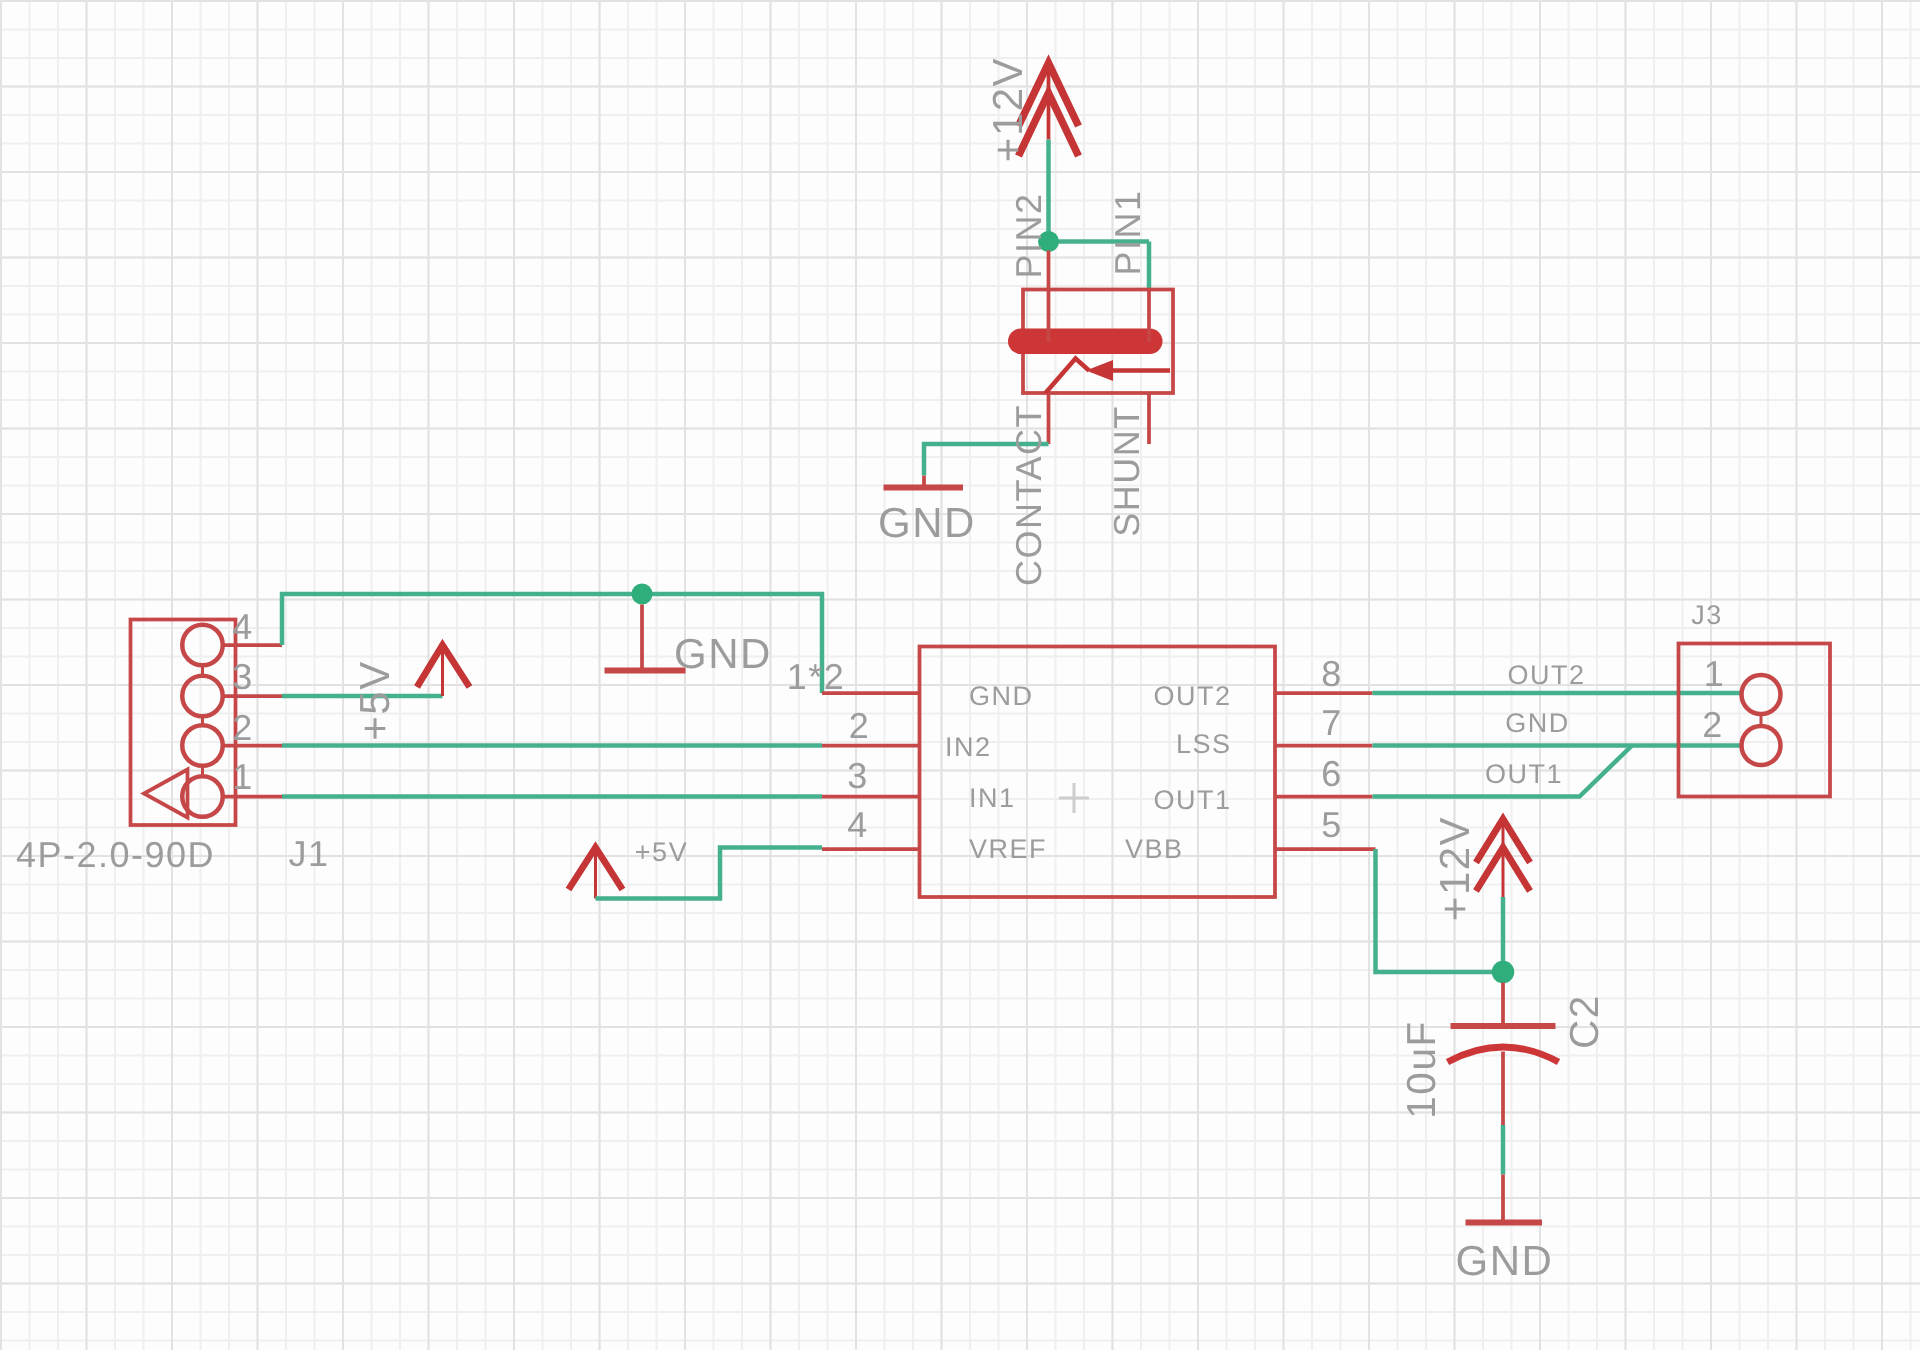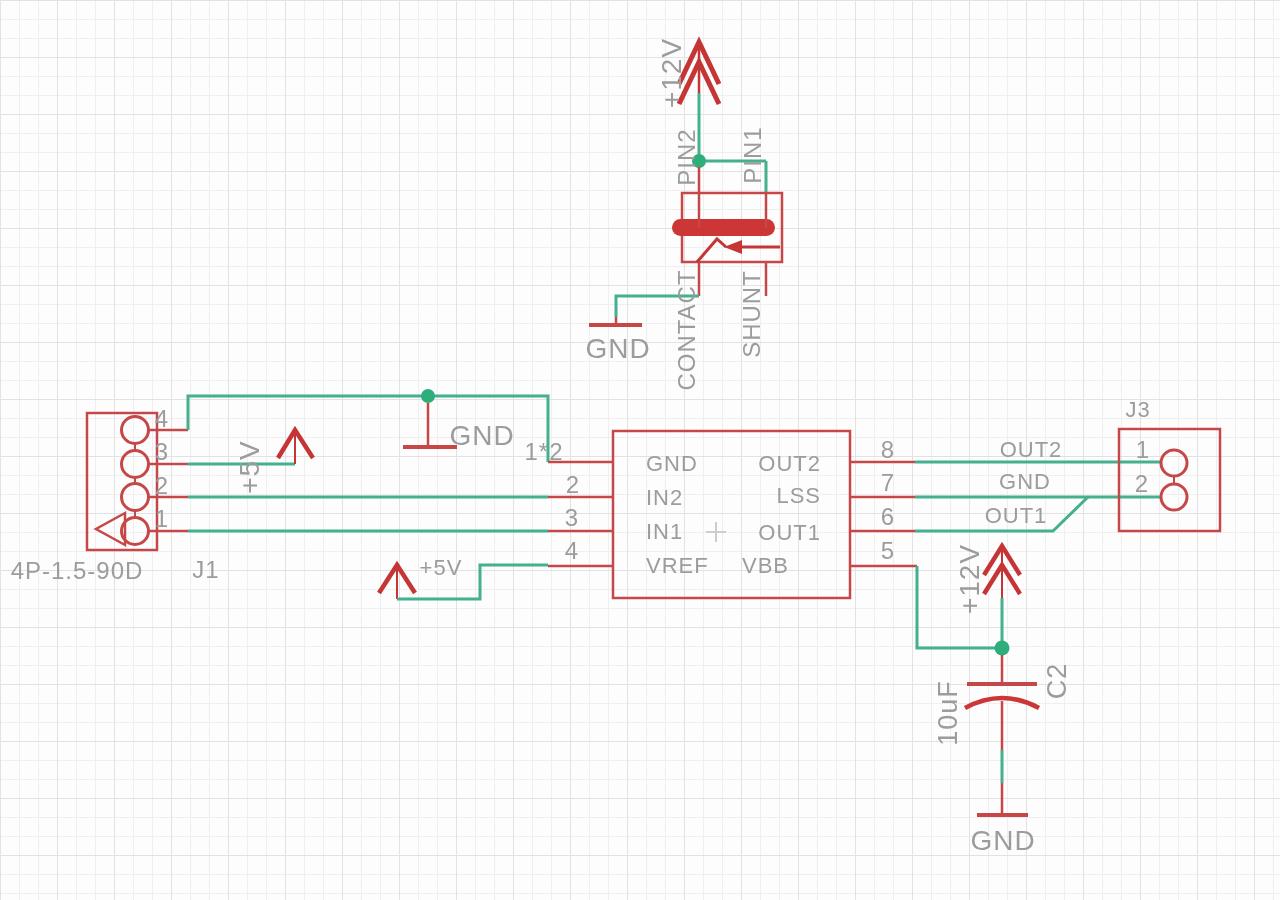--- a/index.html
+++ b/index.html
@@ -14,21 +14,21 @@
     background-size:57px 57px,57px 57px,19px 19px,19px 19px;
     font-family:"Liberation Sans", sans-serif;
   }
   .drawing{position:absolute;left:0;top:0;}
   .lbl{position:absolute;color:#9c9c9c;white-space:nowrap;line-height:1;letter-spacing:1px;}
   .c{transform:translate(-50%,-50%);}
   .la{transform:translate(0,-50%);}
   .ra{transform:translate(-100%,-50%);}
   .v{transform:translate(-50%,-50%) rotate(-90deg);}
   .f24{font-size:24px;}
-  .f26{font-size:22px;}
+  .f26{font-size:18px;}
   .f27{font-size:27px;}
   .f28{font-size:28px;}
 </style>
 </head>
 <body>
 
 <div class="canvas">
 
   <svg class="drawing" width="1280" height="900" viewBox="0 0 1280 900">
 
@@ -183,34 +183,34 @@
 
   <div class="lbl v f24" style="left:687px;top:157px">PIN2</div>
   <div class="lbl v f24" style="left:753px;top:155px">PIN1</div>
   <div class="lbl v f24" style="left:687px;top:330px">CONTACT</div>
   <div class="lbl v f24" style="left:752px;top:314px">SHUNT</div>
 
   <div class="lbl c f24" style="left:162px;top:419px">4</div>
   <div class="lbl c f24" style="left:162px;top:452px">3</div>
   <div class="lbl c f24" style="left:162px;top:486px">2</div>
   <div class="lbl c f24" style="left:162px;top:519px">1</div>
-  <div class="lbl c f24" style="left:77px;top:571px">4P-1.5-90D</div>
+  <div class="lbl c f24" style="left:77px;top:571px">4P-2.0-90D</div>
   <div class="lbl c f24" style="left:206px;top:570px">J1</div>
 
   <div class="lbl c f24" style="left:544px;top:452px">1*2</div>
   <div class="lbl c f24" style="left:573px;top:485px">2</div>
   <div class="lbl c f24" style="left:572px;top:518px">3</div>
   <div class="lbl c f24" style="left:572px;top:551px">4</div>
   <div class="lbl c f24" style="left:888px;top:450px">8</div>
   <div class="lbl c f24" style="left:888px;top:483px">7</div>
   <div class="lbl c f24" style="left:888px;top:517px">6</div>
   <div class="lbl c f24" style="left:888px;top:551px">5</div>
 
   <div class="lbl la f26" style="left:646px;top:464px">GND</div>
-  <div class="lbl la f26" style="left:646px;top:498px">IN2</div>
+  <div class="lbl la f26" style="left:630px;top:498px">IN2</div>
   <div class="lbl la f26" style="left:646px;top:532px">IN1</div>
   <div class="lbl la f26" style="left:646px;top:566px">VREF</div>
   <div class="lbl ra f26" style="left:821px;top:464px">OUT2</div>
   <div class="lbl ra f26" style="left:821px;top:496px">LSS</div>
   <div class="lbl ra f26" style="left:821px;top:533px">OUT1</div>
   <div class="lbl ra f26" style="left:789px;top:566px">VBB</div>
 
   <div class="lbl c f26" style="left:1031px;top:450px">OUT2</div>
   <div class="lbl c f26" style="left:1025px;top:482px">GND</div>
   <div class="lbl c f26" style="left:1016px;top:516px">OUT1</div>

